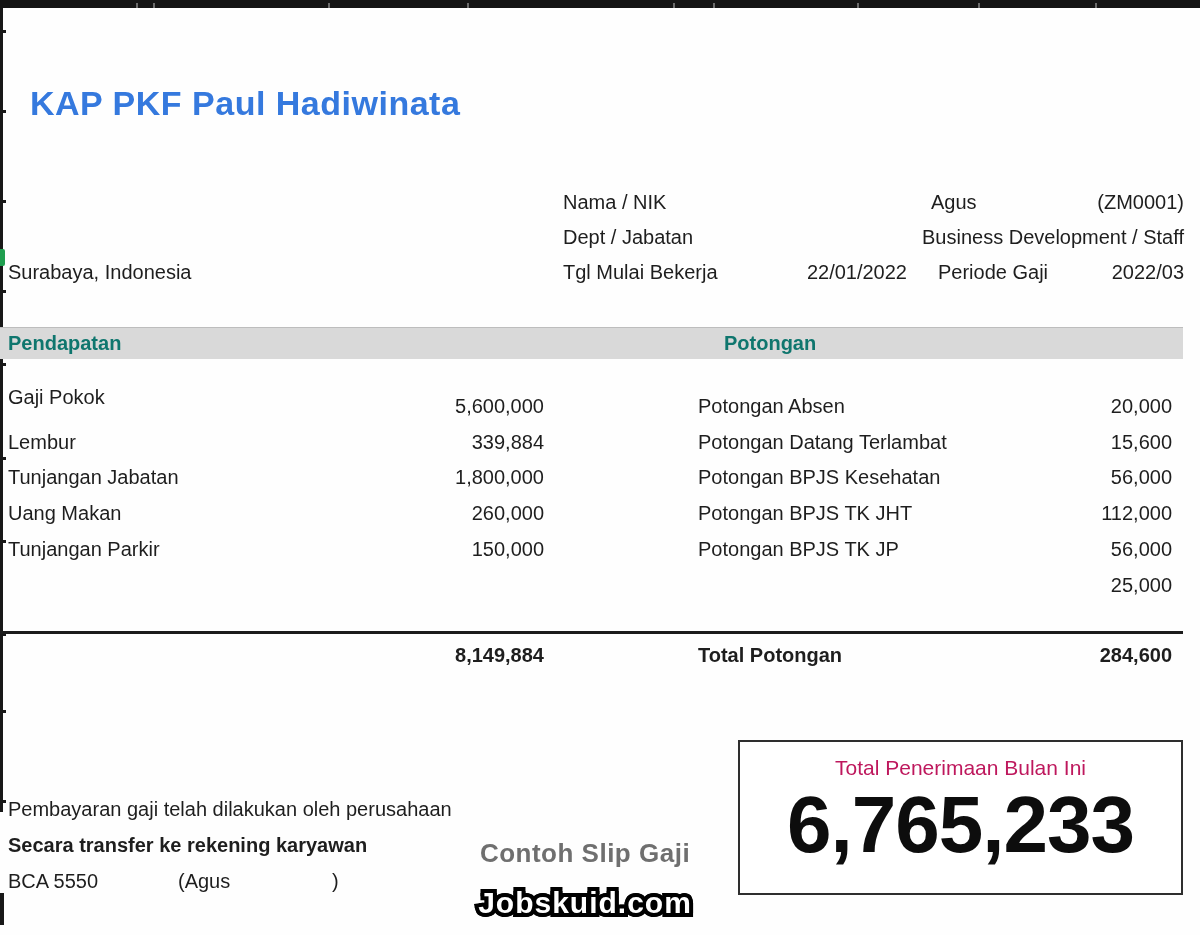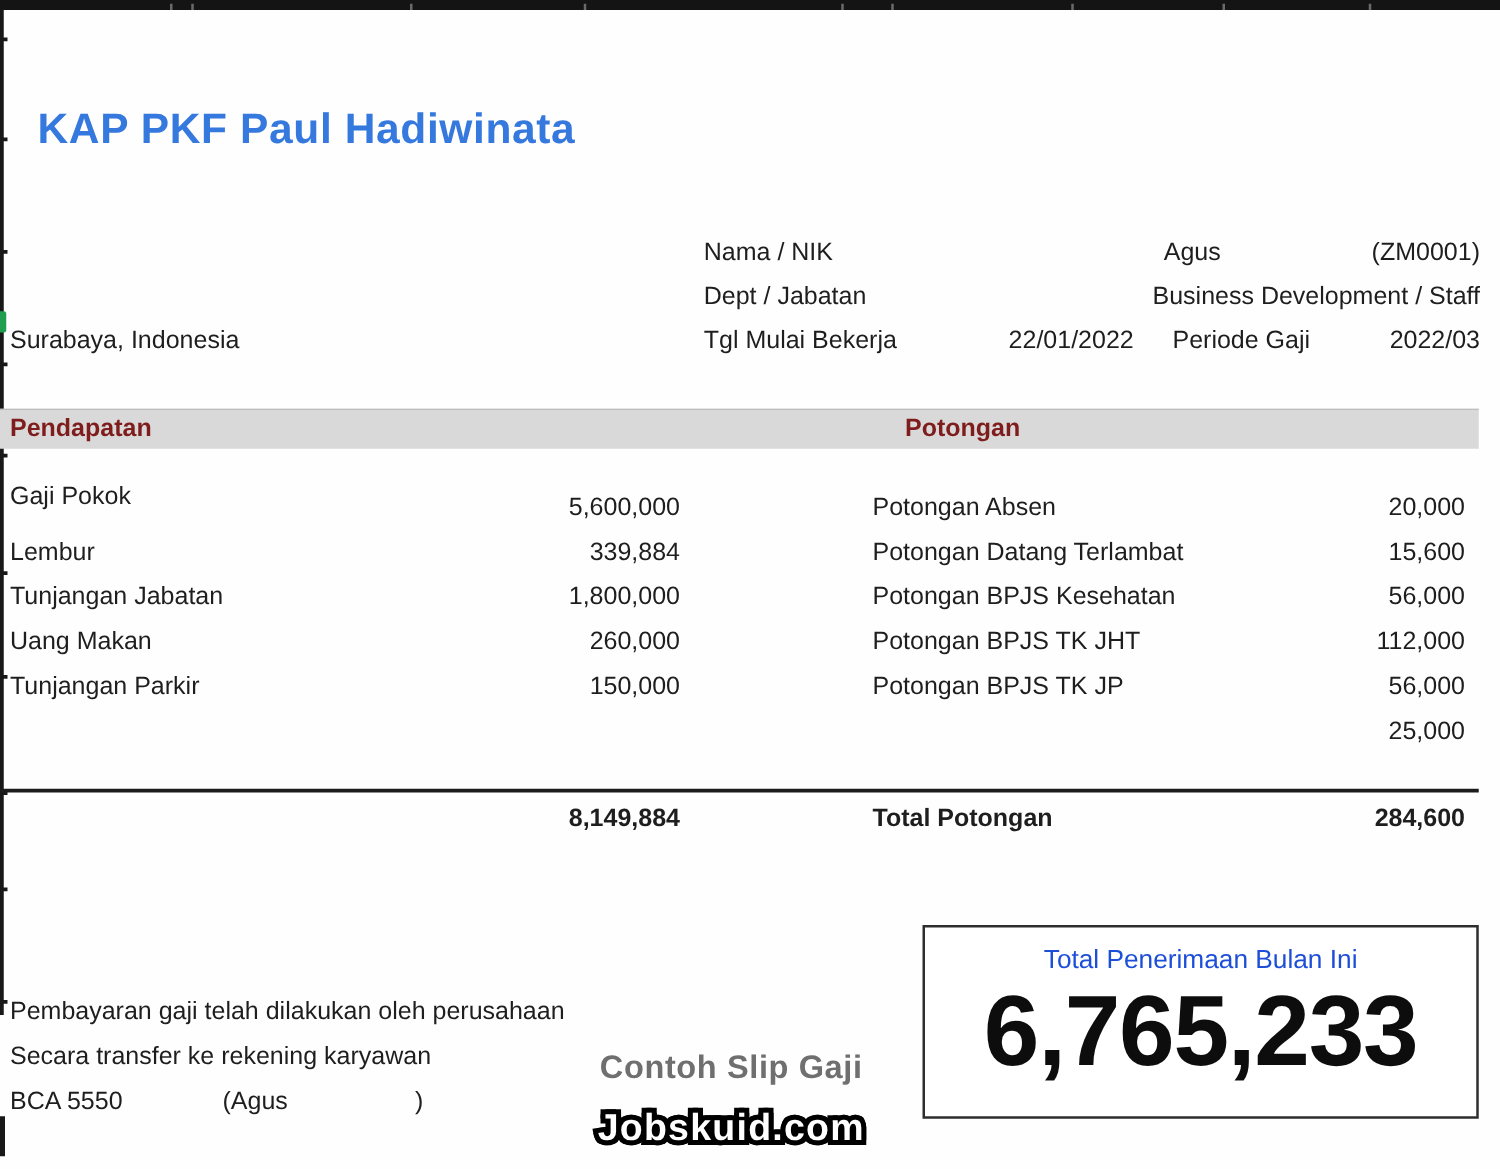--- a/index.html
+++ b/index.html
@@ -19,33 +19,33 @@
   #company-name{left:30px;top:84px;font-size:34px;font-weight:700;letter-spacing:0.5px;}
   .info-row{height:28px;line-height:28px;font-size:20px;}
   .lbl-col{left:563px;}
   .val-name{left:931px;}
   .val-right{left:700px;width:484px;text-align:right;}
   .val-date{left:700px;width:207px;text-align:right;}
   .val-period-lbl{left:938px;}
   #company-location{left:8px;top:258px;height:28px;line-height:28px;font-size:20px;}
   
   #section-band{left:0;top:327px;width:1183px;height:31px;background:#d9d9d9;border-top:1px solid #bdbdbd;}
-  .band-h{position:absolute;top:0;height:31px;line-height:31px;font-size:20px;font-weight:700;color:#7f1d1d;}
+  .band-h{position:absolute;top:0;height:31px;line-height:31px;font-size:20px;font-weight:700;color:#0f766e;}
   
   .item-row{height:36px;line-height:36px;font-size:20px;}
   .earn-label{left:8px;}
   .earn-amount{left:300px;width:244px;text-align:right;}
   .ded-label{left:698px;}
   .ded-amount{left:950px;width:222px;text-align:right;}
   
   #total-separator{left:0;top:631px;width:1183px;height:0;border-top:3px solid #1c1c1c;}
   .total-row{top:638px;height:34px;line-height:34px;font-size:20px;font-weight:700;}
   
   #netpay-box{left:738px;top:740px;width:441px;height:151px;background:#fff;border:2px solid #2e2e2e;text-align:center;}
-  #netpay-label{margin-top:14px;font-size:21px;color:#1d4ed8;}
+  #netpay-label{margin-top:14px;font-size:21px;color:#be185d;}
   #netpay-amount{margin-top:2px;font-size:80px;font-weight:700;color:#0d0d0d;line-height:86px;letter-spacing:-1px;}
   
   .note-row{left:8px;height:28px;line-height:28px;font-size:20px;}
   .acct-part{position:absolute;top:0;height:28px;line-height:28px;}
   
   #watermark-sample{left:455px;top:838px;width:260px;text-align:center;
     font-size:26px;font-weight:700;color:#6f6f6f;letter-spacing:0.5px;}
   #watermark-site{left:430px;top:884px;width:310px;height:38px;text-align:center;
     font-size:30px;font-weight:700;line-height:38px;letter-spacing:1px;}
   #watermark-site .stroke{position:absolute;left:0;right:0;top:0;color:#000;
@@ -132,21 +132,21 @@
   <div class="abs total-row earn-amount">8,149,884</div>
   <div class="abs total-row ded-label">Total Potongan</div>
   <div class="abs total-row ded-amount">284,600</div>
 
   <div id="netpay-box" class="abs">
     <div id="netpay-label">Total Penerimaan Bulan Ini</div>
     <div id="netpay-amount">6,765,233</div>
   </div>
 
   <div class="abs note-row" style="top:795px;">Pembayaran gaji telah dilakukan oleh perusahaan</div>
-  <div class="abs note-row" style="top:831px;">Secara transfer ke rekening karyawan</div>
+  <div class="abs note-row" style="top:831px;font-weight:bold;">Secara transfer ke rekening karyawan</div>
   <div class="abs note-row" style="top:867px;width:400px;">
     <span class="acct-part" style="left:0;">BCA 5550</span>
     <span class="acct-part" style="left:170px;">(Agus</span>
     <span class="acct-part" style="left:324px;">)</span>
   </div>
 
   <div id="watermark-sample" class="abs" style="color: rgb(111, 111, 111);">Contoh Slip Gaji</div>
   <div id="watermark-site" class="abs">
     <span class="stroke">Jobskuid.com</span>
     <span class="fill">Jobskuid.com</span>

